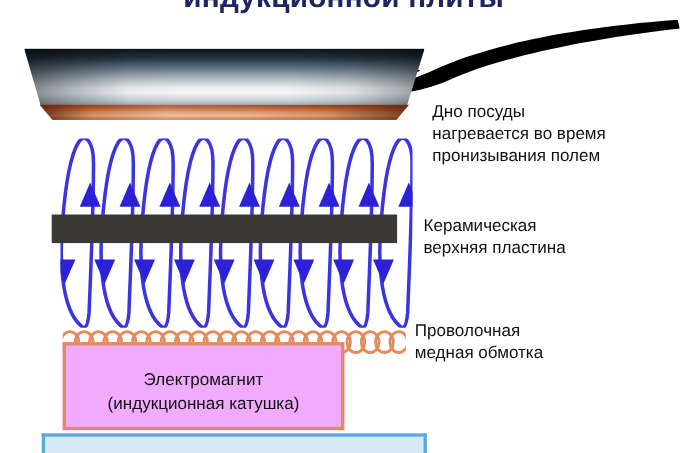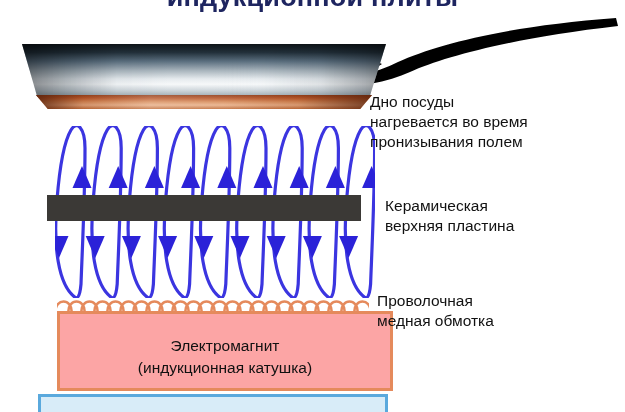--- a/index.html
+++ b/index.html
@@ -106,21 +106,21 @@
   }
 
   
   .label {
     position: absolute;
     color: #111111;
     font-size: 15.5px;
     line-height: 20px;
     white-space: pre-line;
   }
-  #label-pan-bottom { left: 370px; top: 92px; }
+  #label-pan-bottom { left: 393px; top: 92px; }
   #label-ceramic    { left: 385px; top: 196px; }
   #label-coil       { left: 377px; top: 291px; }
   #label-field      { left: 35px;  top: 141px; font-size: 15px; }
 
   
   .field-svg {
     position: absolute;
     left: 55px; top: 126px;
     width: 320px; height: 172px;
   }
@@ -139,22 +139,22 @@
     position: absolute;
     left: 57px; top: 300px;
     width: 312px; height: 22px;
   }
   .coil-row svg { display: block; }
 
   
   .em-box {
     position: absolute;
     left: 57px; top: 311px;
-    width: 336px; height: 80px;
-    background: #fca5a5;
+    width: 256px; height: 80px;
+    background: #f0abfc;
     border: 3px solid #e58a5c;
     display: flex;
     align-items: center;
     justify-content: center;
   }
   .em-box-text {
     text-align: center;
     color: #111111;
     font-size: 15.5px;
     line-height: 22px;

